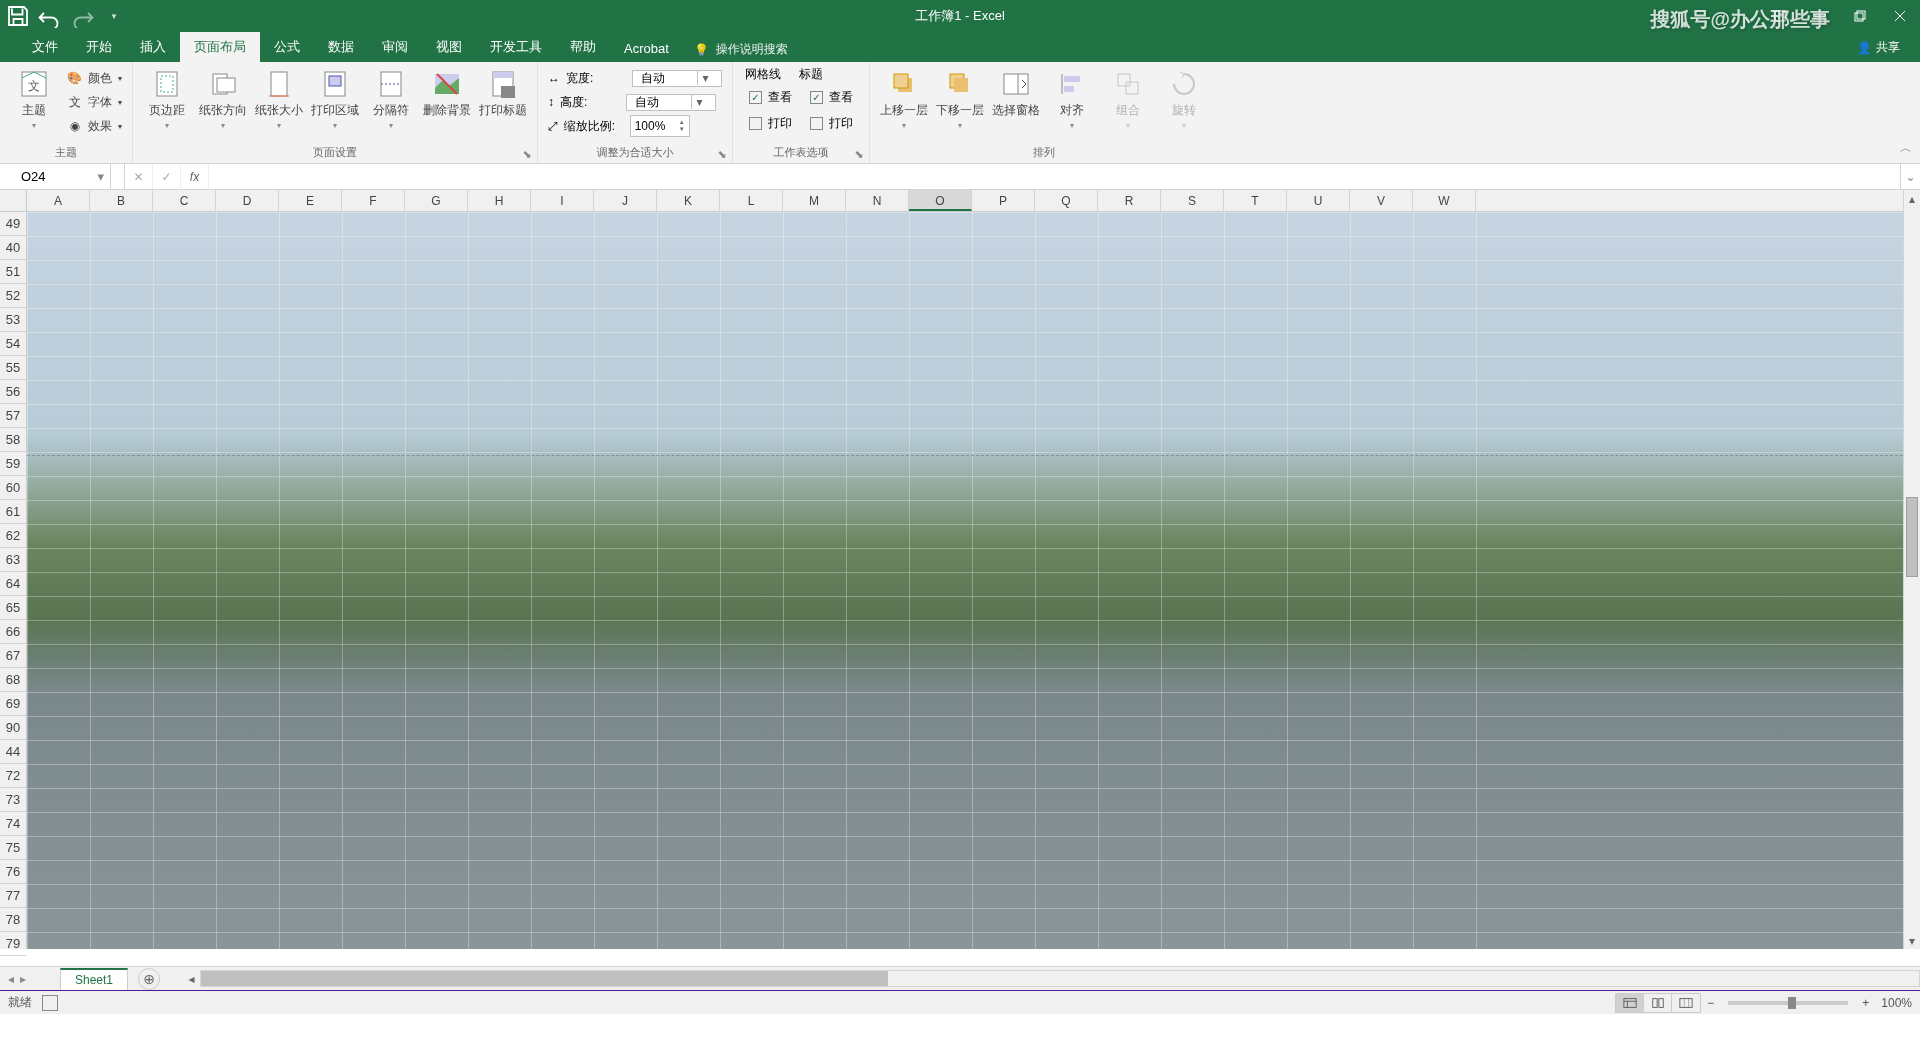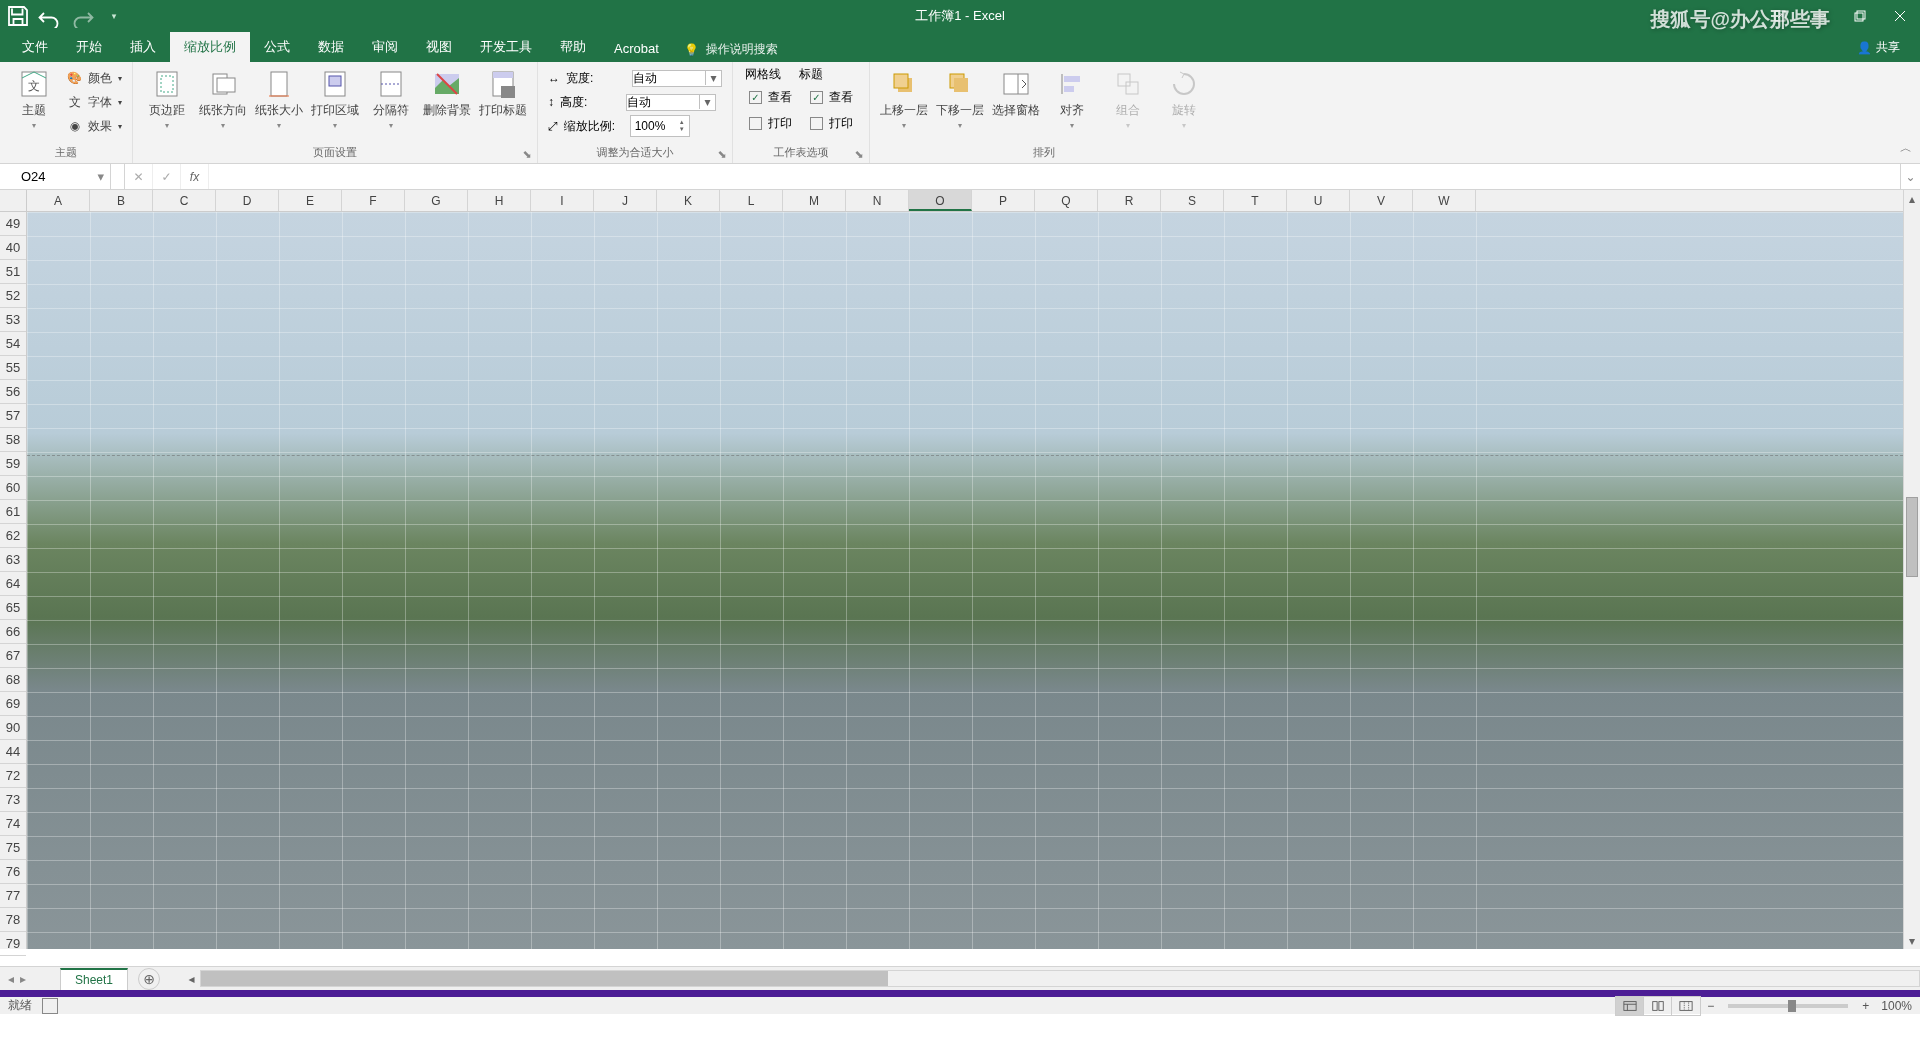--- a/index.html
+++ b/index.html
@@ -8,40 +8,40 @@
 
 .title-bar { height: 32px; background: #217346; display: flex; align-items: center; color: #fff; position: relative; }
 .qat { display: flex; align-items: center; gap: 8px; padding: 0 6px; }
 .qat-btn { width: 24px; height: 24px; display: flex; align-items: center; justify-content: center; color: #c8e6d4; cursor: pointer; }
 .title-text { position: absolute; left: 50%; transform: translateX(-50%); font-size: 13px; }
 .watermark { position: absolute; right: 90px; top: 6px; font-size: 20px; font-weight: bold; color: rgba(255,255,255,0.8); text-shadow: 1px 1px 4px rgba(0,0,0,0.3); z-index: 50; pointer-events: none; }
 .win-controls { margin-left: auto; display: flex; }
 .win-btn { width: 40px; height: 32px; display: flex; align-items: center; justify-content: center; color: #fff; cursor: pointer; }
 
 
-.tab-bar { height: 30px; background: #217346; display: flex; align-items: flex-end; padding-left: 8px; color: #fff; }
+.tab-bar { height: 30px; background: #217346; display: flex; align-items: flex-end; padding-left: 18px; color: #fff; }
 .tab { padding: 6px 14px; font-size: 13px; cursor: pointer; }
 .tab.active { background: #f3f3f3; color: #217346; }
 .tell-me { display: flex; align-items: center; gap: 6px; padding: 4px 12px; opacity: 0.9; }
 .tab-bar .share { margin-left: auto; margin-right: 20px; display: flex; align-items: center; gap: 4px; padding-bottom: 6px; }
 
 
 .ribbon { height: 102px; background: #f3f3f3; border-bottom: 1px solid #d4d4d4; display: flex; position: relative; }
 .ribbon-group { border-right: 1px solid #e1e1e1; display: flex; flex-direction: column; }
 .group-body { flex: 1; display: flex; align-items: flex-start; padding: 4px 6px; }
 .group-label { text-align: center; font-size: 11px; color: #666; padding: 2px 0 3px; position: relative; }
 .dialog-launcher { position: absolute; right: 4px; bottom: 3px; width: 12px; height: 12px; cursor: pointer; color: #888; }
 .big-btn { display: flex; flex-direction: column; align-items: center; width: 56px; padding: 2px 2px; cursor: pointer; text-align: center; font-size: 12px; color: #444; }
 .big-btn .icon { width: 32px; height: 32px; display: flex; align-items: center; justify-content: center; margin-bottom: 2px; }
 .big-btn .dd { font-size: 8px; color: #888; margin-top: 2px; }
 .small-row { display: flex; align-items: center; gap: 4px; padding: 2px 4px; font-size: 12px; color: #444; cursor: pointer; height: 24px; }
 .small-row .icon { width: 18px; height: 18px; display: flex; align-items: center; justify-content: center; }
 .theme-col { display: flex; flex-direction: column; }
 .scale-row { display: flex; align-items: center; gap: 6px; padding: 2px 4px; height: 24px; font-size: 12px; }
-.combo { border: 1px solid #c0c0c0; background: #fff; height: 17px; display: flex; align-items: center; padding: 0 0; }
+.combo { border: 1px solid #c0c0c0; background: #fff; height: 17px; display: flex; align-items: center; padding: 0 8px; }
 .combo .cv { flex: 1; }
 .combo .carrow { width: 16px; border-left: 1px solid #c0c0c0; text-align: center; color: #666; }
 .spin-box { border: 1px solid #c0c0c0; background: #fff; width: 60px; height: 22px; display: flex; align-items: center; padding: 0 4px; }
 .spin-arrows { display: flex; flex-direction: column; font-size: 6px; line-height: 7px; color: #666; margin-left: 2px; }
 .chk { width: 13px; height: 13px; border: 1px solid #888; display: inline-flex; align-items: center; justify-content: center; font-size: 10px; color: #217346; }
 .chk.checked::after { content: "✓"; }
 .ribbon-collapse { position: absolute; right: 8px; bottom: 6px; cursor: pointer; color: #666; }
 
 
 .formula-bar { height: 26px; border-bottom: 1px solid #d4d4d4; display: flex; align-items: stretch; background: #fff; position: relative; padding-left: 15px; }
@@ -70,21 +70,21 @@
 
 
 .sheet-bar { height: 24px; background: #f0f0f0; display: flex; align-items: center; border-top: 1px solid #d4d4d4; }
 .sheet-nav { width: 60px; display: flex; gap: 6px; padding: 0 8px; color: #888; }
 .sheet-tab { padding: 3px 14px; background: #fff; border: 1px solid #ccc; border-bottom: none; font-size: 12px; color: #217346; border-top: 2px solid #217346; }
 .sheet-add { width: 22px; height: 22px; border: 1px solid #ccc; border-radius: 50%; margin-left: 10px; display: flex; align-items: center; justify-content: center; color: #666; font-size: 14px; }
 .sheet-bar .hscroll-track { flex: 1; margin-left: 40px; height: 17px; background: #f0f0f0; border: 1px solid #d4d4d4; position: relative; }
 .sheet-bar .hs-thumb { position: absolute; left: 0; width: 40%; top: 0; bottom: 0; background: #c0c0c0; }
 
 
-.status-bar { height: 24px; background: #f0f0f0; border-top: 7px solid #4c1d95; display: flex; align-items: center; padding: 0 8px; font-size: 12px; color: #555; }
+.status-bar { height: 24px; background: #f0f0f0; border-top: 1px solid #4c1d95; display: flex; align-items: center; padding: 0 8px; font-size: 12px; color: #555; }
 .status-bar .macro-icon { width: 16px; height: 16px; border: 1px solid #888; margin-left: 10px; }
 .view-btns { margin-left: auto; display: flex; border: 1px solid #ccc; }
 .view-btn { width: 28px; height: 18px; border-right: 1px solid #ccc; display: flex; align-items: center; justify-content: center; color: #666; }
 .view-btn.active { background: #d0d0d0; }
 .zoom-slider { width: 120px; height: 4px; background: #ccc; margin: 0 8px; position: relative; }
 .zoom-slider .knob { position: absolute; left: 50%; top: -4px; width: 8px; height: 12px; background: #888; }
 svg { width: 100%; height: 100%; }
 </style>
 </head>
 <body>
@@ -133,21 +133,21 @@
           <path d="M1 1 L11 11 M11 1 L1 11" stroke="#fff"></path>
         </svg>
       </div>
   </div>
 </div>
 
 <div class="tab-bar">
   <div class="tab">文件</div>
   <div class="tab">开始</div>
   <div class="tab">插入</div>
-  <div class="tab active">缩放比例</div>
+  <div class="tab active">页面布局</div>
   <div class="tab">公式</div>
   <div class="tab">数据</div>
   <div class="tab">审阅</div>
   <div class="tab">视图</div>
   <div class="tab">开发工具</div>
   <div class="tab">帮助</div>
   <div class="tab">Acrobat</div>
   <div class="tell-me">
     <span>💡</span>
     <span>操作说明搜索</span>

